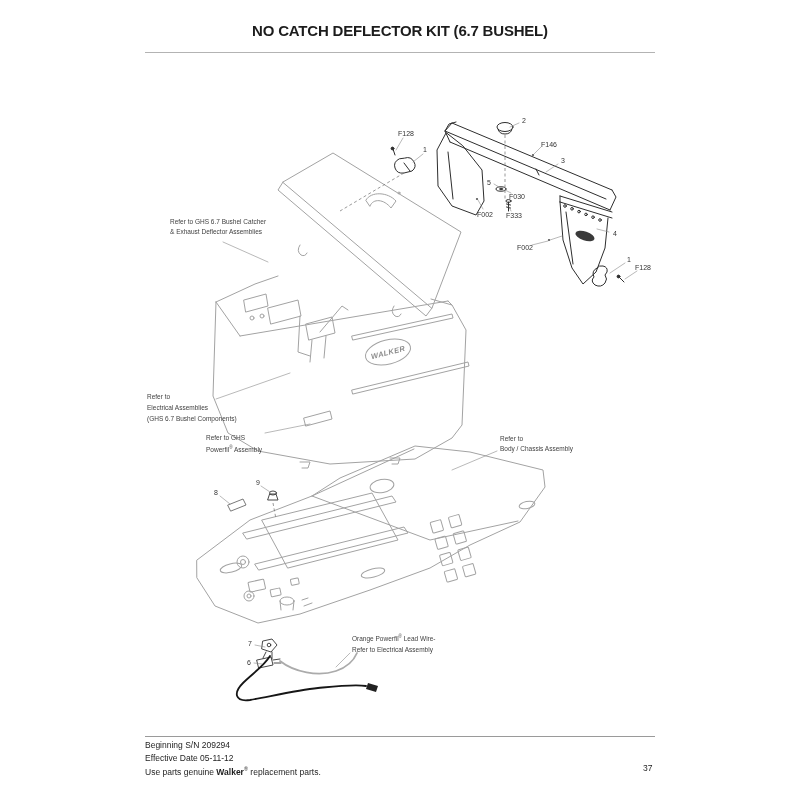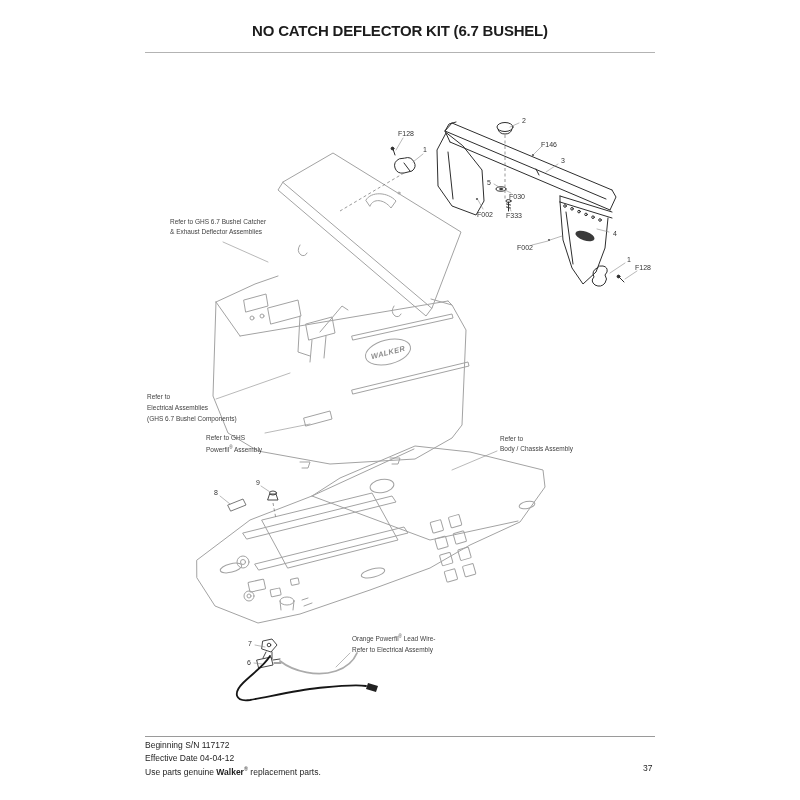--- a/index.html
+++ b/index.html
@@ -238,20 +238,20 @@
     <div>Refer to</div>
     <div>Body / Chassis Assembly</div>
   </div>
 
   <div class="note" style="left:352px;top:632px;line-height:10.5px;">
     <div><span>Orange Powerfil</span><span class="sup">®</span><span> Lead Wire-</span></div>
     <div>Refer to Electrical Assembly</div>
   </div>
 
   <div class="rule footer-rule"></div>
-  <div class="foot-line" style="top:740px;">Beginning S/N 117172</div>
-  <div class="foot-line" style="top:753px;">Effective Date 04-04-12</div>
+  <div class="foot-line" style="top:740px;">Beginning S/N 209294</div>
+  <div class="foot-line" style="top:753px;">Effective Date 05-11-12</div>
   <div class="foot-line" style="top:766px;">
     <span>Use parts genuine </span><b>Walker</b><span class="sup">®</span><span> replacement parts.</span>
   </div>
   <div class="page-number">37</div>
 
 </div>
 
 </body></html>

